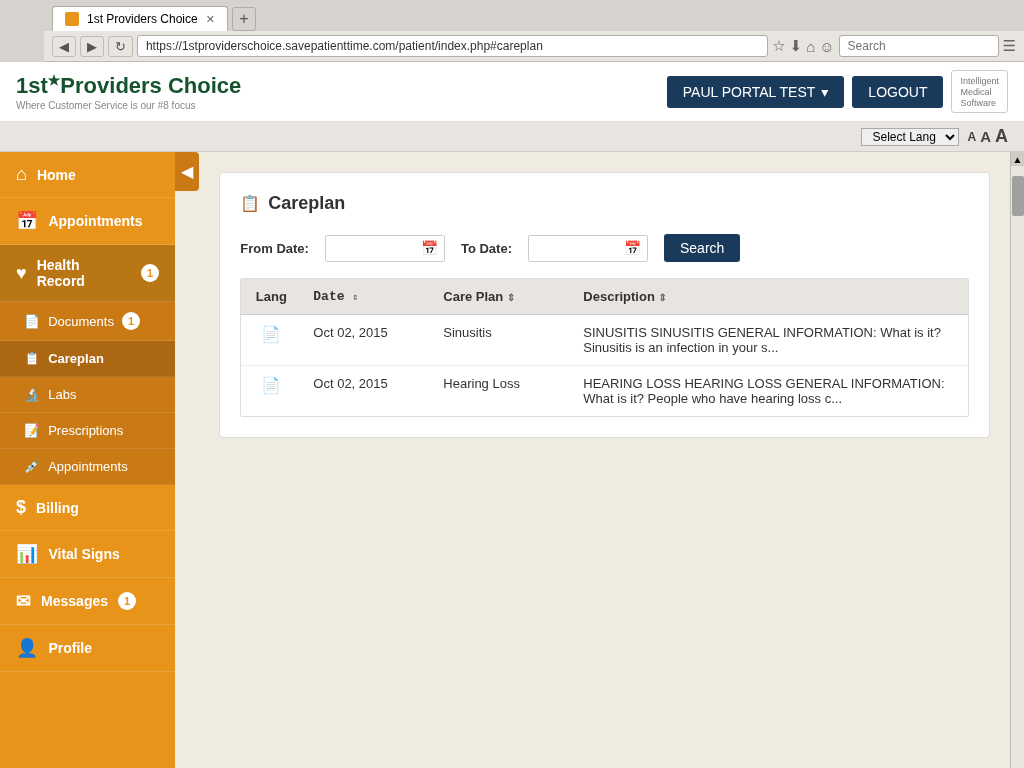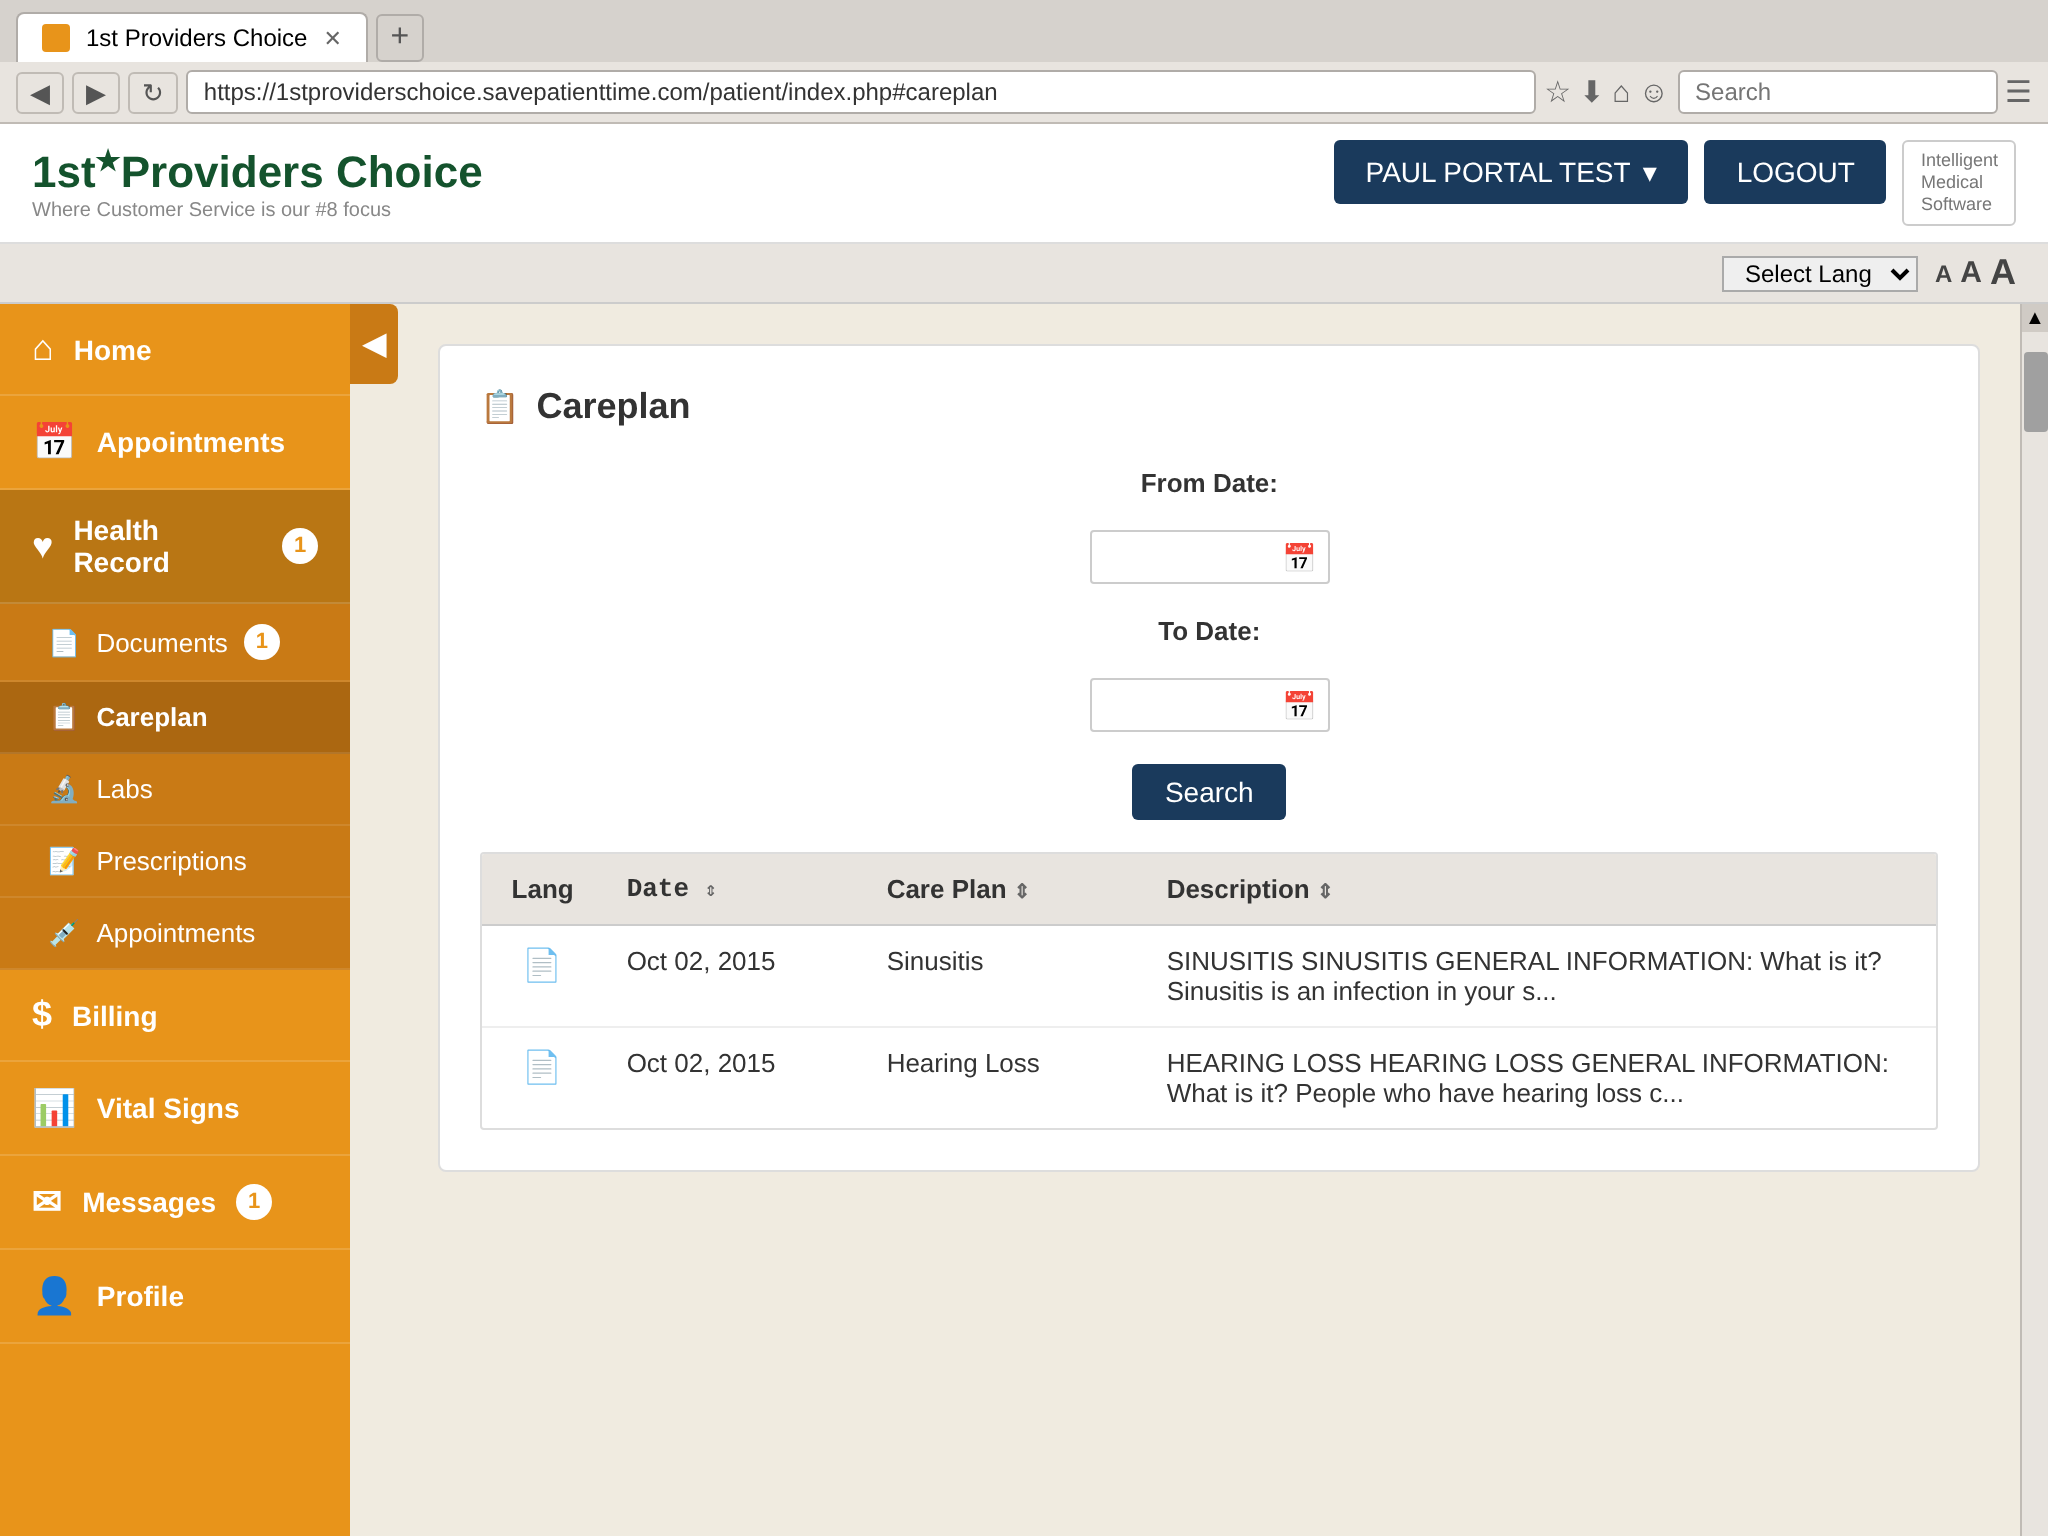--- a/index.html
+++ b/index.html
@@ -1,38 +1,38 @@
 <!DOCTYPE html>
 <html><head>
   <meta charset="utf-8">
   <style>
     * { margin: 0; padding: 0; box-sizing: border-box; }
     body { font-family: Arial, sans-serif; font-size: 13px; background: #f0ebe0; overflow: hidden; }
 
     
-    .browser-chrome { background: #d6d2cd; width: 1024px; }
+    .browser-chrome { background: #d6d2cd; width: 1024px; padding-left: 44px; }
     .tab-bar { display: flex; align-items: center; background: #d6d2cd; padding: 6px 8px 0 8px; gap: 4px; }
     .tab { background: #f0ede8; border: 1px solid #b0aca8; border-bottom: none; border-radius: 4px 4px 0 0; padding: 5px 12px; font-size: 12px; display: flex; align-items: center; gap: 8px; min-width: 160px; }
     .tab.active { background: #fff; }
     .tab-favicon { width: 14px; height: 14px; background: #e8941a; border-radius: 2px; display: inline-block; }
     .tab-close { margin-left: auto; font-size: 11px; color: #666; cursor: pointer; }
     .tab-new { width: 24px; height: 24px; border: 1px solid #b0aca8; border-radius: 3px; display: flex; align-items: center; justify-content: center; font-size: 16px; color: #555; background: #d6d2cd; cursor: pointer; }
 
     .nav-bar { background: #e8e4df; border-bottom: 1px solid #c0bbb5; display: flex; align-items: center; padding: 4px 8px; gap: 4px; }
     .nav-btn { background: none; border: 1px solid #c0bbb5; border-radius: 3px; padding: 2px 6px; font-size: 13px; color: #555; cursor: pointer; }
     .url-bar { flex: 1; border: 1px solid #b0aca8; border-radius: 3px; padding: 3px 8px; font-size: 12px; background: #fff; color: #333; }
     .search-bar-browser { border: 1px solid #b0aca8; border-radius: 3px; padding: 3px 8px; font-size: 12px; background: #fff; width: 160px; }
     .nav-icon { font-size: 15px; color: #666; cursor: pointer; }
 
     
     .app-header { background: #fff; display: flex; align-items: center; padding: 6px 16px; border-bottom: 1px solid #ddd; height: 60px; }
     .logo-area { flex: 1; }
     .logo-title { font-size: 22px; font-weight: bold; color: #14532d; }
     .logo-subtitle { font-size: 10px; color: #888; }
-    .header-right { display: flex; align-items: flex-start; gap: 8px; margin-left: 12px; }
+    .header-right { display: flex; align-items: center; gap: 8px; margin-left: 12px; }
     .user-btn { background: #1a3a5c; color: #fff; border: none; padding: 8px 16px; font-size: 14px; border-radius: 3px; cursor: pointer; display: flex; align-items: center; gap: 6px; }
     .logout-btn { background: #1a3a5c; color: #fff; border: none; padding: 8px 16px; font-size: 14px; border-radius: 3px; cursor: pointer; }
     .ims-logo { border: 1px solid #ccc; padding: 4px 8px; border-radius: 3px; font-size: 10px; color: #555; }
 
     
     .lang-bar { background: #e8e4df; padding: 4px 16px; display: flex; align-items: center; justify-content: flex-end; gap: 8px; border-bottom: 1px solid #ccc; }
     .lang-select { padding: 0 6px; font-size: 12px; border: 1px solid #aaa; }
     .font-controls { display: flex; gap: 4px; }
     .font-btn { border: none; background: none; font-size: 14px; color: #444; cursor: pointer; font-weight: bold; }
 
@@ -53,21 +53,21 @@
     .submenu-item.active { background: rgba(0,0,0,0.15); font-weight: bold; }
 
     
     .content { flex: 1; padding: 20px; background: #f0ebe0; overflow-y: auto; position: relative; }
 
     
     .card { background: #fff; border: 1px solid #ddd; border-radius: 4px; padding: 20px; }
     .card-title { font-size: 18px; color: #333; font-weight: bold; display: flex; align-items: center; gap: 8px; margin-bottom: 20px; }
     .card-title-icon { font-size: 16px; color: #555; }
 
-    .date-row { display: flex; align-items: center; gap: 16px; margin-bottom: 16px; flex-direction: column; }
+    .date-row { display: flex; align-items: center; gap: 16px; margin-bottom: 16px; }
     .date-label { font-size: 13px; color: #333; font-weight: bold; }
     .date-input-wrap { position: relative; display: flex; align-items: center; }
     .date-input { border: 1px solid #ccc; padding: 5px 30px 5px 8px; font-size: 13px; width: 120px; border-radius: 2px; }
     .cal-icon { position: absolute; right: 6px; color: #555; font-size: 14px; cursor: pointer; }
     .search-btn { background: #1a3a5c; color: #fff; border: none; padding: 6px 16px; font-size: 14px; border-radius: 3px; cursor: pointer; }
 
     
     .table-wrap { border: 1px solid #ddd; border-radius: 2px; overflow: hidden; }
     table { width: 100%; border-collapse: collapse; }
     thead tr { background: #e8e4df; }

